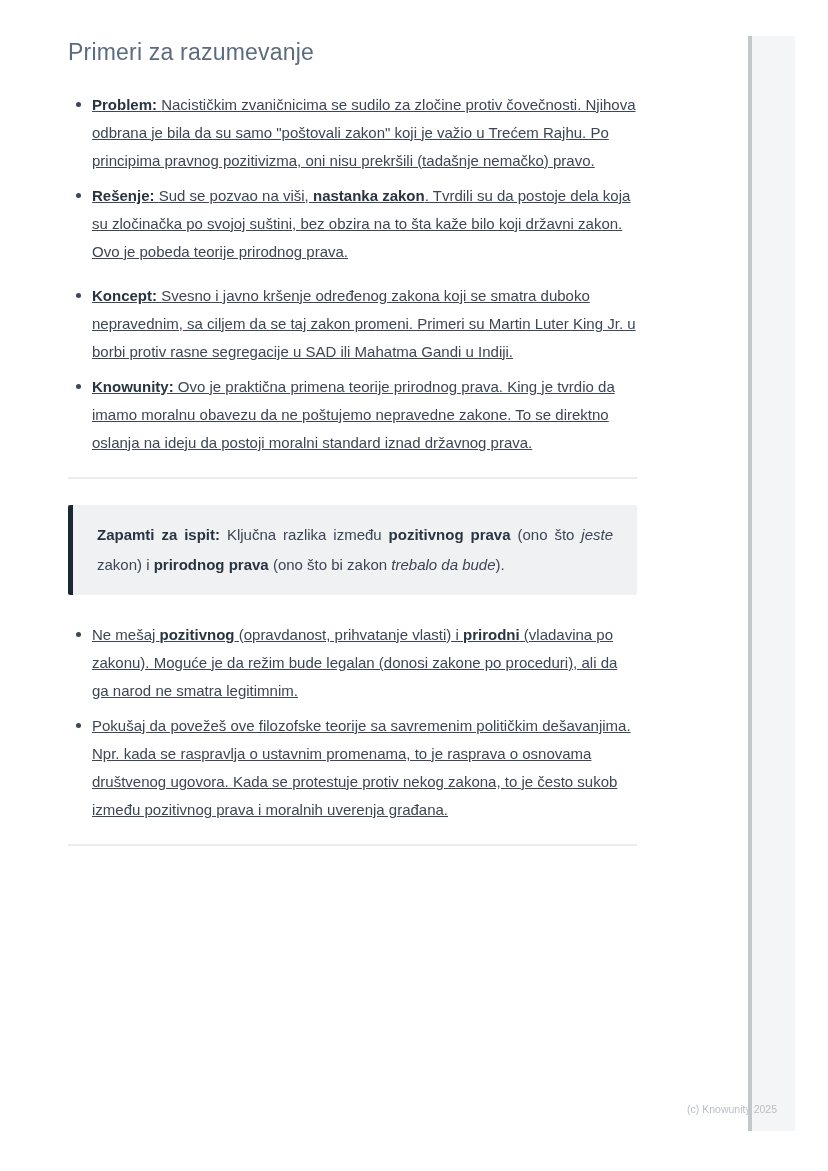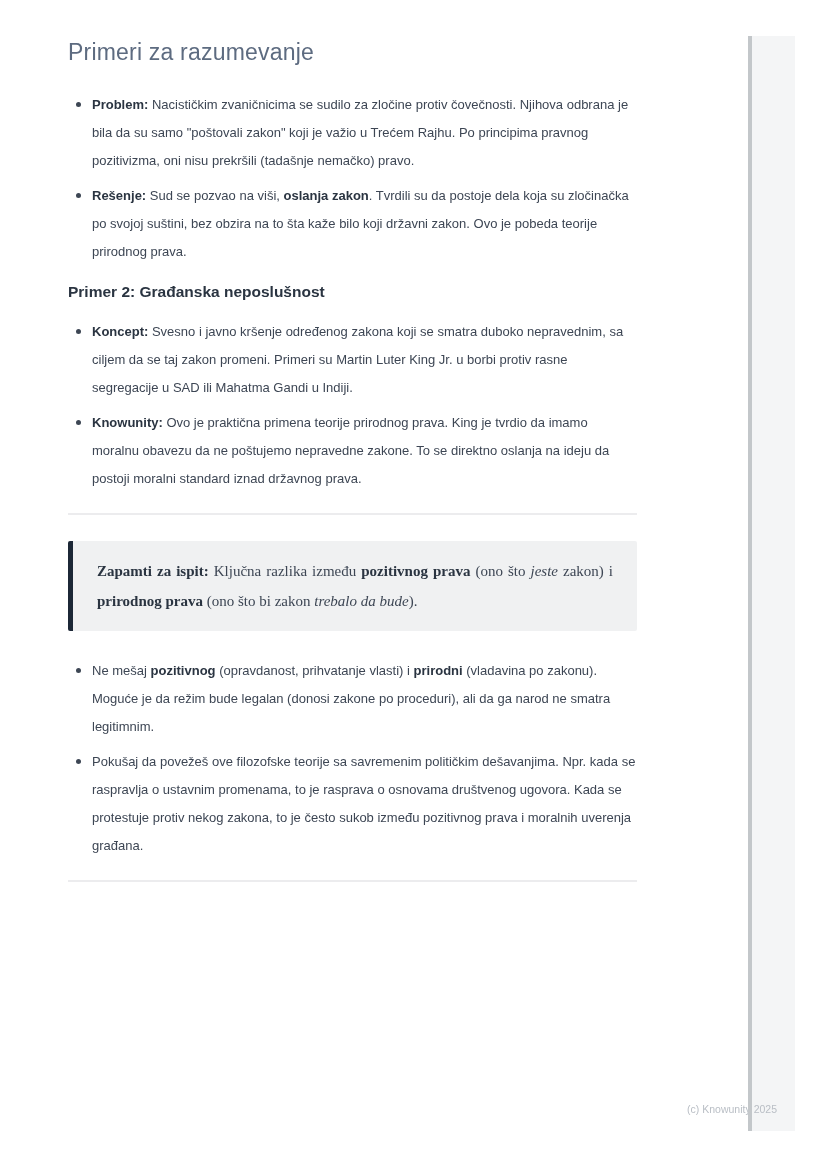--- a/index.html
+++ b/index.html
@@ -38,24 +38,25 @@
     line-height: 1.3;
   }
   ul.bullet-list {
     list-style: none;
     margin: 0 0 16px 0;
     padding: 0;
   }
   ul.bullet-list li {
     position: relative;
     padding-left: 24px;
-    font-size: 13px;
+    font-size: 15px;
     line-height: 28px;
     color: var(--text-color, #3d4654);
     margin-bottom: 7px;
+    text-decoration: underline;
   }
   ul.bullet-list li::before {
     content: "";
     position: absolute;
     left: 8px;
     top: 11.5px;
     width: 5px;
     height: 5px;
     border-radius: 50%;
     background: var(--text-color, #3d4654);
@@ -72,21 +73,20 @@
     border-left: 5px solid var(--callout-border, #1c2736);
     border-radius: 2px;
     padding: 15px 24px;
     margin: 0 0 26px 0;
   }
   .callout p {
     font-size: 15px;
     line-height: 30px;
     color: var(--text-color, #3d4654);
     text-align: justify;
-    font-family: Liberation Serif, serif;
   }
   .footer-note {
     position: absolute;
     top: 1103px;
     right: 51px;
     font-size: 10.5px;
     color: var(--footer-color, #b9bec5);
     z-index: 2;
   }
   .scroll-track {
@@ -116,25 +116,24 @@
   <div class="content">
 
     <h2 class="section-heading">Primeri za razumevanje</h2>
 
 
     <ul class="bullet-list">
       <li>
         <span><strong>Problem: </strong><span>Nacističkim zvaničnicima se sudilo za zločine protiv čovečnosti. Njihova odbrana je bila da su samo "poštovali zakon" koji je važio u Trećem Rajhu. Po principima pravnog pozitivizma, oni nisu prekršili (tadašnje nemačko) pravo.</span></span>
       </li>
       <li>
-        <span><strong>Rešenje: </strong><span>Sud se pozvao na viši, </span><strong>oslanja zakon</strong><span>. Tvrdili su da postoje dela koja su zločinačka po svojoj suštini, bez obzira na to šta kaže bilo koji državni zakon. Ovo je pobeda teorije prirodnog prava.</span></span>
+        <span><strong>Rešenje: </strong><span>Sud se pozvao na viši, </span><strong>nastanka zakon</strong><span>. Tvrdili su da postoje dela koja su zločinačka po svojoj suštini, bez obzira na to šta kaže bilo koji državni zakon. Ovo je pobeda teorije prirodnog prava.</span></span>
       </li>
     </ul>
 
-    <h4 class="subheading">Primer 2: Građanska neposlušnost</h4>
 
     <ul class="bullet-list">
       <li>
         <span><strong>Koncept: </strong><span>Svesno i javno kršenje određenog zakona koji se smatra duboko nepravednim, sa ciljem da se taj zakon promeni. Primeri su Martin Luter King Jr. u borbi protiv rasne segregacije u SAD ili Mahatma Gandi u Indiji.</span></span>
       </li>
       <li>
         <span><strong>Knowunity: </strong><span>Ovo je praktična primena teorije prirodnog prava. King je tvrdio da imamo moralnu obavezu da ne poštujemo nepravedne zakone. To se direktno oslanja na ideju da postoji moralni standard iznad državnog prava.</span></span>
       </li>
     </ul>
 

